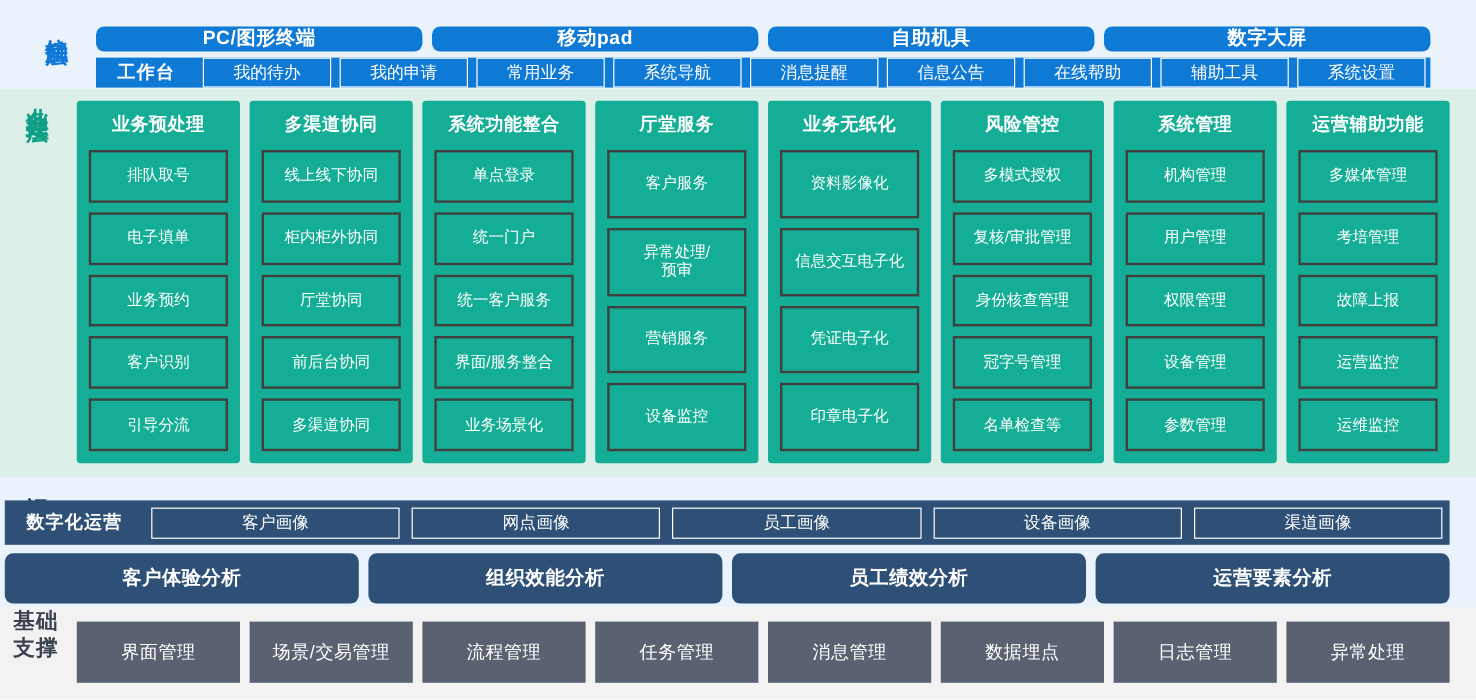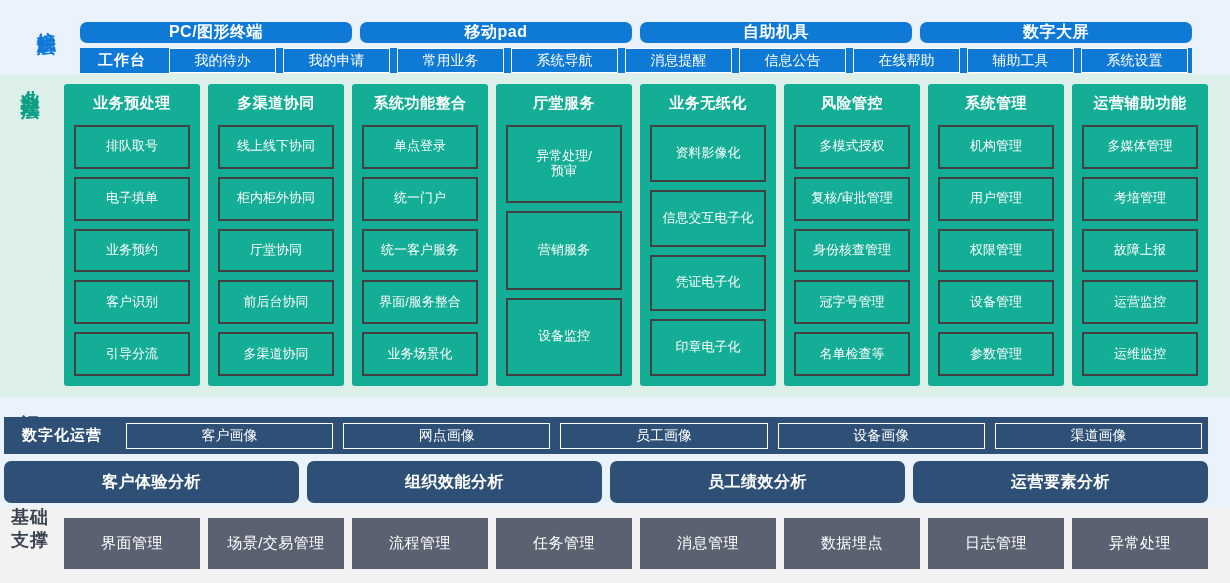--- a/index.html
+++ b/index.html
@@ -269,20 +269,21 @@
         <div class="biz-col-title">系统功能整合</div>
         <div class="biz-item">单点登录</div>
         <div class="biz-item">统一门户</div>
         <div class="biz-item">统一客户服务</div>
         <div class="biz-item">界面/服务整合</div>
         <div class="biz-item">业务场景化</div>
       </div>
 
       <div class="biz-col">
         <div class="biz-col-title">厅堂服务</div>
+        <div class="biz-item">客户服务</div>
         <div class="biz-item">异常处理/
 预审</div>
         <div class="biz-item">营销服务</div>
         <div class="biz-item">设备监控</div>
       </div>
 
       <div class="biz-col">
         <div class="biz-col-title">业务无纸化</div>
         <div class="biz-item">资料影像化</div>
         <div class="biz-item">信息交互电子化</div>

